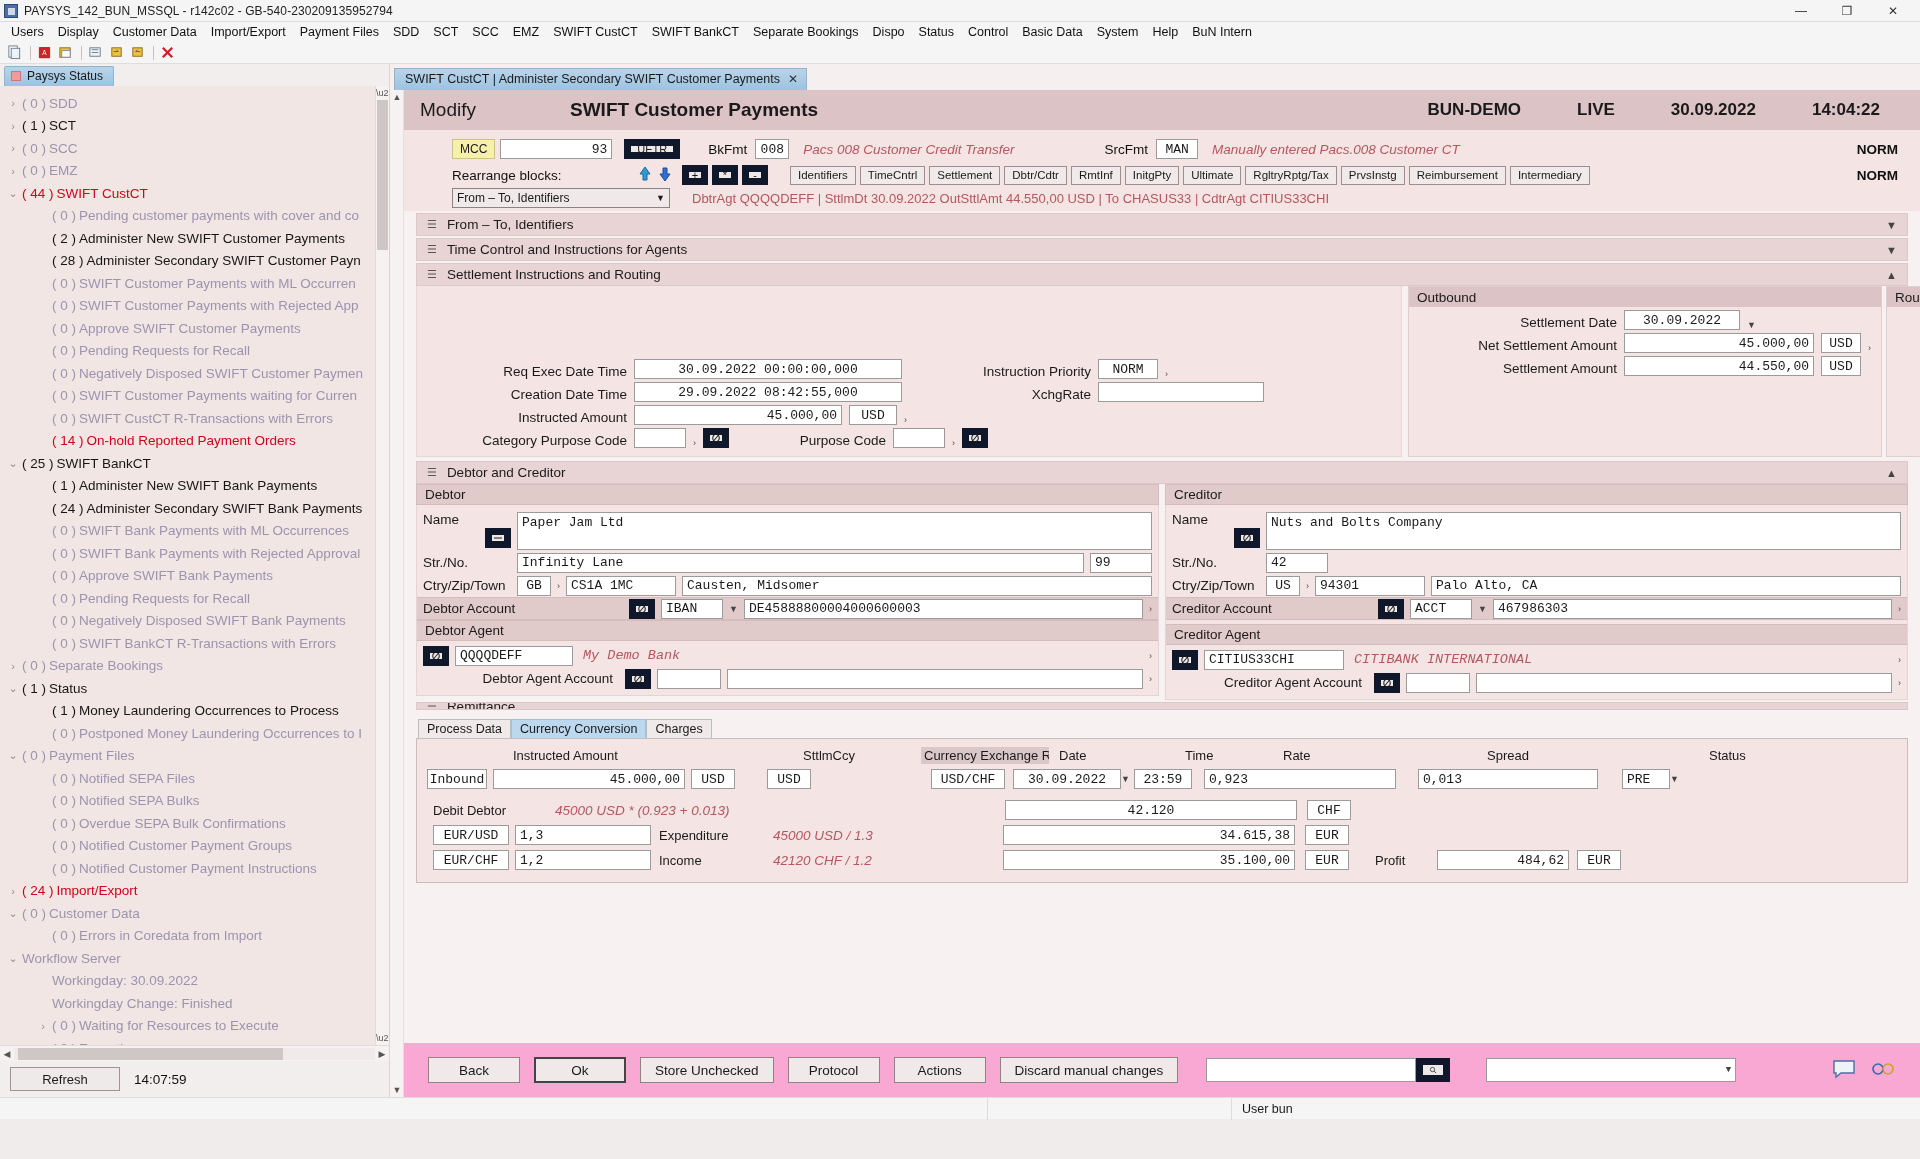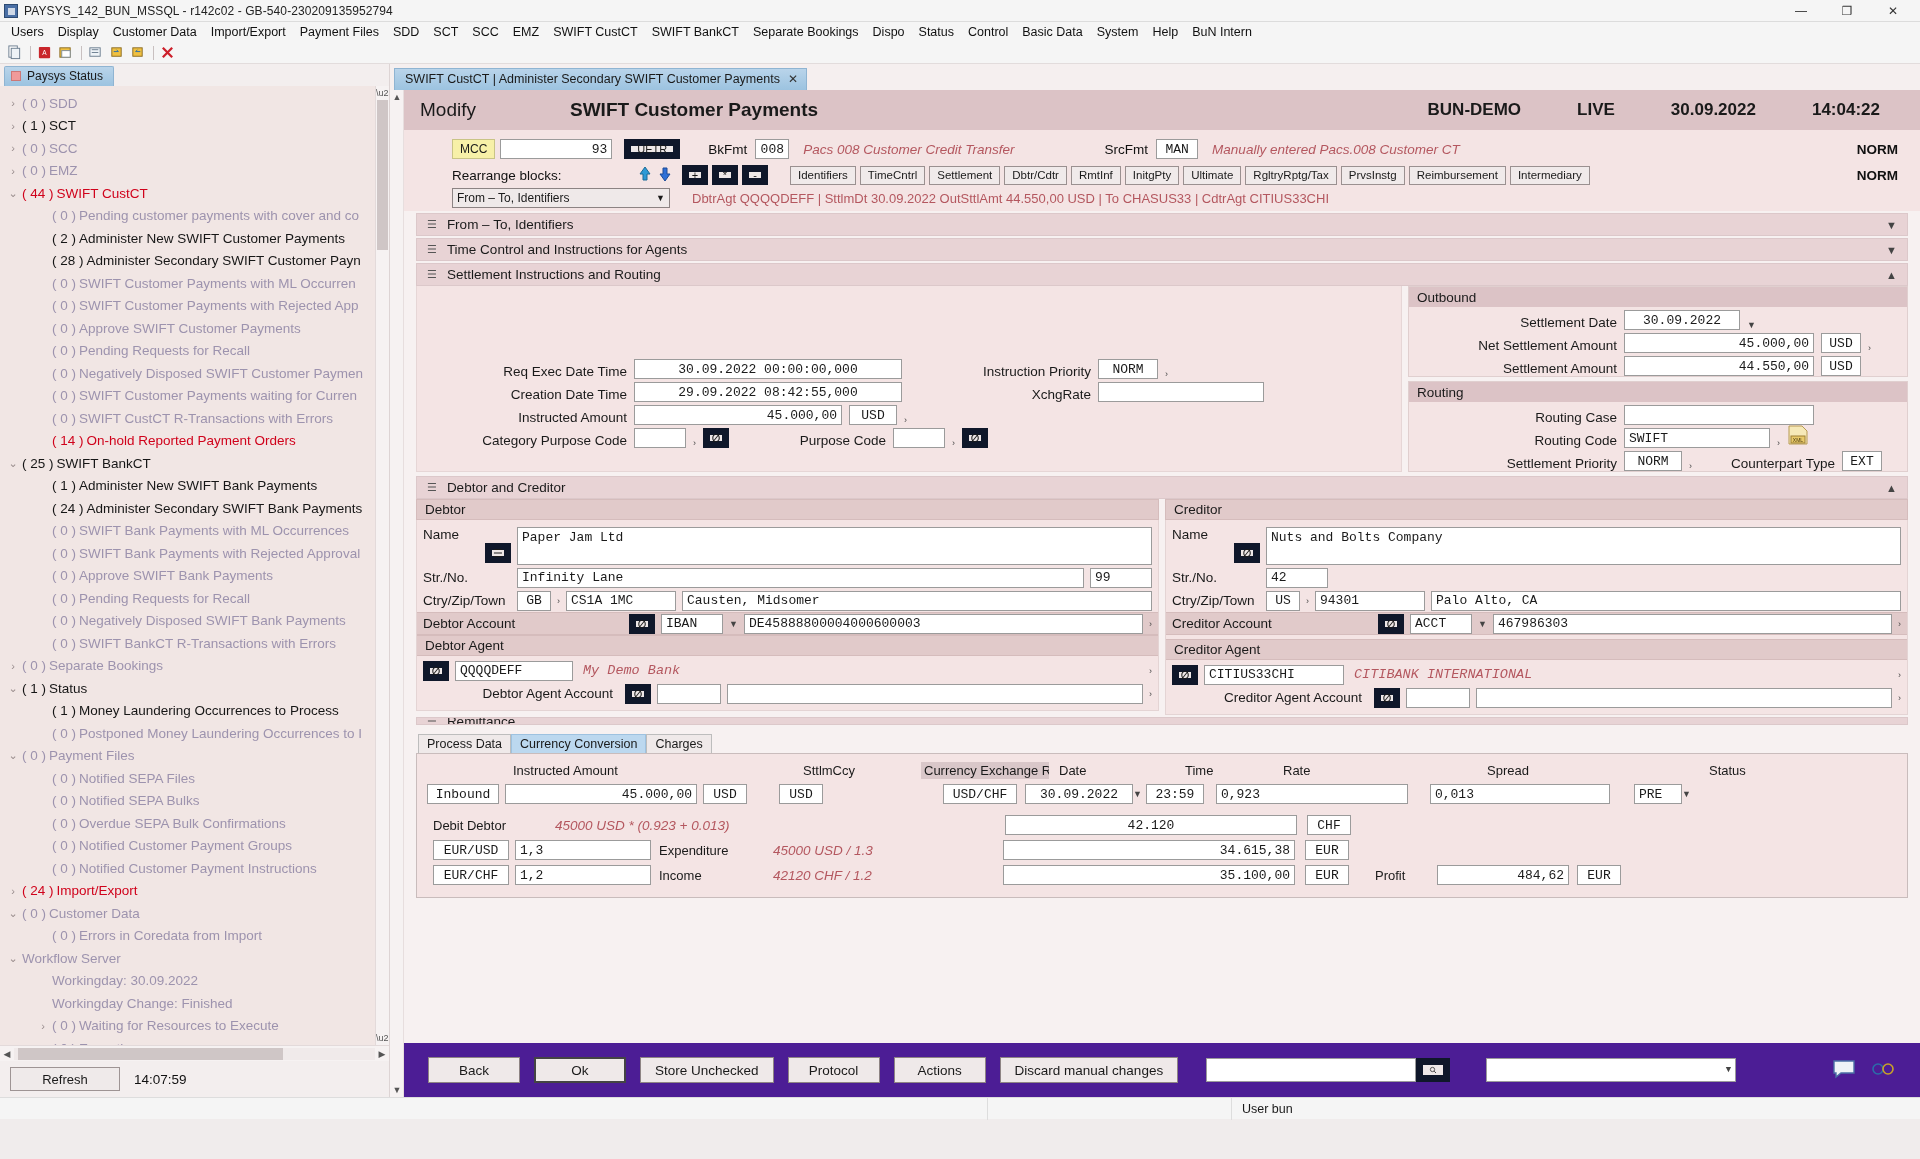--- a/index.html
+++ b/index.html
@@ -78,36 +78,36 @@
   .row2{height:26px;display:flex;align-items:center;padding:0 16px;}
   .chipbtn{background:#f0eaea;border:1px solid #9a9090;height:19px;padding:0 7px;font-size:11.5px;display:flex;align-items:center;margin-left:4px;}
   .selbox{height:20px;background:#efe9e9;border:1px solid #8c8383;width:218px;display:flex;align-items:center;padding:0 4px;font-size:12px;}
   .selbox .cv{margin-left:auto;font-size:9px;}
   .summary{font-size:13px;color:#b4575f;padding:2px 16px 2px 0;}
   .sec{height:23px;background:#e8d3d5;display:flex;align-items:center;padding:0 10px;font-size:13.5px;margin:2px 12px 0 12px;border:1px solid #dcc8ca;}
   .sec .burger{margin-right:10px;font-size:11px;color:#555;}
   .sec .chev{margin-left:auto;font-size:11px;color:#444;}
   .panelwrap{margin:0 12px;display:flex;gap:6px;}
   .leftpanel{flex:1;background:#f4e4e4;border:1px solid #e6d6d6;border-top:none;min-height:120px;padding:6px 0 8px 0;}
-  .rightpanel{width:500px;display:flex;flex-direction:column;gap:4px;}
+  .rightpanel{width:500px;display:flex;flex-direction:row;gap:4px;}
   .subbox{background:#f4e4e4;border:1px solid #e0cfcf;}
   .subhdr{height:20px;background:#dcc3c6;display:flex;align-items:center;padding:0 8px;font-size:13.5px;}
   .frow{height:23px;display:flex;align-items:flex-end;gap:7px;padding:0 10px;}
   .frow .fl{text-align:right;font-size:13.5px;}
   .dcwrap{margin:0 12px;display:flex;gap:6px;}
   .dcside{flex:1;min-width:0;}
   .dchdr{height:21px;background:#e1caca;border:1px solid #d5bcbc;display:flex;align-items:center;padding:0 8px;font-size:13.5px;}
   .dcbody{background:#f4e4e4;border:1px solid #e4d4d4;border-top:none;padding:4px 0 5px 0;}
   .drow{height:23px;display:flex;align-items:center;gap:6px;padding:0 6px;}
   .tabsrow{display:flex;align-items:flex-end;height:22px;padding-left:14px;margin-top:6px;}
   .btab{border:1px solid #bdbdbd;border-bottom:none;background:#efe9e9;padding:2px 8px;font-size:12.5px;}
   .btab.act{background:#bcd8ef;border-color:#9ec2e0;}
   .convbox{margin:0 12px;background:#f4e4e4;border:1px solid #c9bcbc;padding:6px 10px 10px 10px;}
   .greyhl{background:#d9c7c9;padding:1px 3px;}
-  .footer{height:54px;display:flex;align-items:center;gap:14px;padding:0 24px;background:#4c1d95;}
+  .footer{height:54px;display:flex;align-items:center;gap:14px;padding:0 24px;background:#f9a8d4;}
   .fbtn{height:26px;min-width:92px;background:#efe9e9;border:1px solid #8e8484;font-size:13.5px;display:flex;align-items:center;justify-content:center;padding:0 14px;}
   .fbtn.focus{border:2px solid #444;}
   .statusbar{height:22px;background:#f5f5f5;border-top:1px solid #ddd;display:flex;align-items:center;font-size:12.5px;}
   .statusbar .cell{height:22px;border-right:1px solid #ddd;display:flex;align-items:center;padding:0 10px;}
   .caret{font-size:9px;color:#444;}
 </style>
 </head>
 <body>
 
 <div class="titlebar">
@@ -736,21 +736,21 @@
             <div class="greyhl" style="width:128px;white-space:nowrap;overflow:hidden;">Currency Exchange Rat</div>
             <div style="width:10px;"></div>
             <div style="width:126px;">Date</div>
             <div style="width:98px;">Time</div>
             <div style="width:204px;">Rate</div>
             <div style="width:222px;">Spread</div>
             <div style="width:80px;">Status</div>
           </div>
 
           <div style="display:flex;align-items:center;height:24px;margin-top:2px;">
-            <div class="yel inp" style="width:72px;justify-content:center;margin-right:6px;">Inbound</div>
+            <div class="yel inp" style="width:60px;justify-content:center;margin-right:6px;">Inbound</div>
             <div class="yel inp r" style="width:192px;">45.000,00</div>
             <div class="yel inp" style="width:44px;justify-content:center;margin-left:6px;">USD</div>
             <div class="yel inp" style="width:44px;justify-content:center;margin-left:32px;">USD</div>
             <div class="yel inp" style="width:74px;justify-content:center;margin-left:120px;">USD/CHF</div>
             <div class="inp" style="width:108px;justify-content:center;margin-left:8px;">30.09.2022</div>
             <span class="caret">▼</span>
             <div class="yel inp" style="width:58px;justify-content:center;margin-left:4px;">23:59</div>
             <div class="inp" style="width:192px;margin-left:12px;">0,923</div>
             <div class="inp" style="width:180px;margin-left:22px;">0,013</div>
             <div class="inp" style="width:48px;margin-left:24px;">PRE</div>

